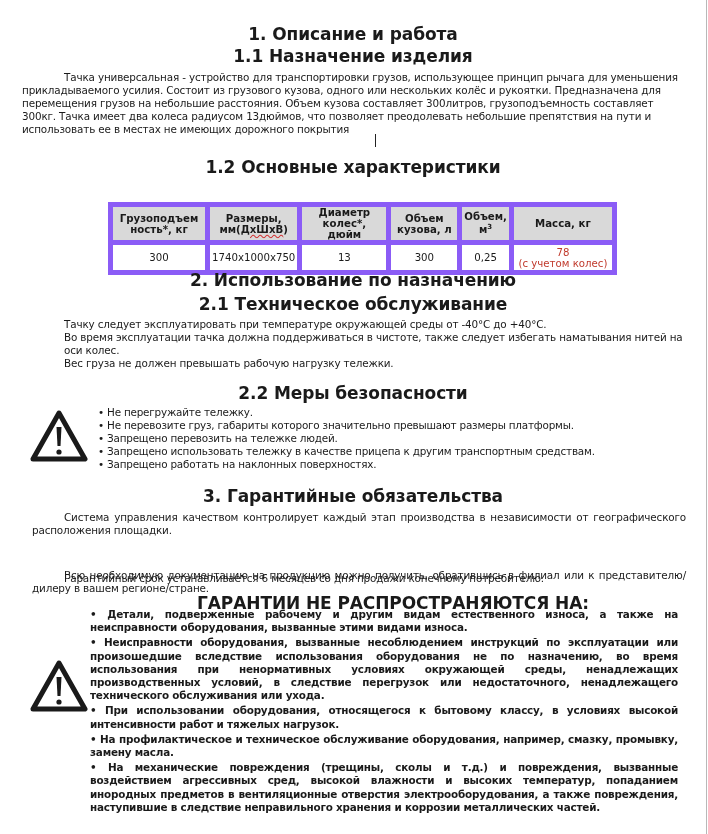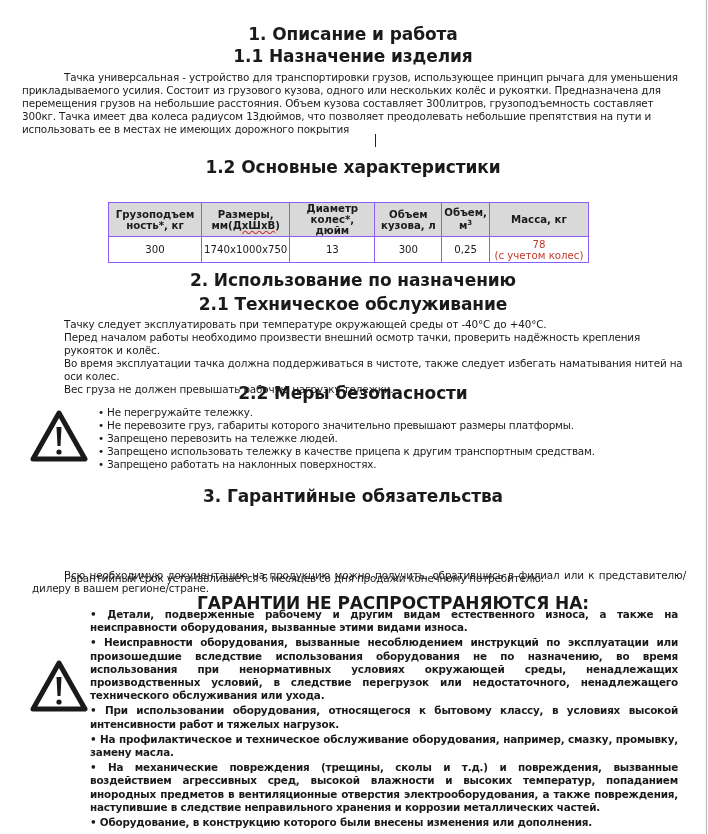--- a/index.html
+++ b/index.html
@@ -5,21 +5,21 @@
   html, body { margin: 0; padding: 0; background: #ffffff; }
   body { width: 708px; height: 834px; position: relative; overflow: hidden;
          font-family: "DejaVu Sans", sans-serif; color: #1a1a1a; font-size: 10.4px; }
   .page { position: absolute; left: 0; top: 0; width: 706px; height: 834px; background: #fff; }
   .right-edge { position: absolute; left: 706px; top: 0; width: 1px; height: 834px; background: #b8b8b8; }
   .h { position: absolute; left: 0; width: 706px; text-align: center; font-weight: bold; font-size: 17px; letter-spacing: -0.1px; }
   .p { position: absolute; left: 64px; width: 622px; line-height: 13px; letter-spacing: -0.15px; }
   .just { text-align: justify; }
   .cursor { position: absolute; left: 375px; top: 134px; width: 1px; height: 13px; background: #222; }
   table.spec { position: absolute; left: 108px; top: 202px; border-collapse: collapse; font-size: 10.2px; }
-  table.spec th, table.spec td { border: 1px solid #8b5cf6; text-align: center; padding: 0 2px; }
+  table.spec th, table.spec td { border: 5px solid #8b5cf6; text-align: center; padding: 0 2px; }
   table.spec th { background: #d9d9d9; font-weight: bold; height: 28px; line-height: 11px; }
   table.spec td { height: 25px; line-height: 11px; }
   .red { color: #c0392b; margin-left: 43px; }
   .squig { text-decoration: underline wavy #d03030; }
   .warn { position: absolute; width: 58px; height: 52px; }
   .bul { position: absolute; left: 98px; line-height: 13px; letter-spacing: -0.2px; }
   .gl { position: absolute; left: 90px; width: 588px; line-height: 13.2px; letter-spacing: -0.2px; text-align: justify; font-weight: bold; }
   .gl div { margin-bottom: 2px; }
 </style>
 </head>
@@ -55,21 +55,20 @@
       <td class="red"><span>78</span><br><span>(с учетом колес)</span></td>
     </tr>
   </tbody>
     </table>
 
   <div class="h" style="top:270px">2. Использование по назначению</div>
   <div class="h" style="top:294px">2.1 Техническое обслуживание</div>
 
   <div class="p" style="top:318px">
     <div>Тачку следует эксплуатировать при температуре окружающей среды от -40°С до +40°С.</div>
-    <div>Перед началом работы необходимо произвести внешний осмотр тачки, проверить надёжность крепления рукояток и колёс.</div>
     <div>Во время эксплуатации тачка должна поддерживаться в чистоте, также следует избегать наматывания нитей на оси колес.</div>
     <div>Вес груза не должен превышать рабочую нагрузку тележки.</div>
   </div>
 
   <div class="h" style="top:383px">2.2 Меры безопасности</div>
 
   <svg class="warn" style="left:30px; top:410px" viewBox="0 0 58 52">
     <path d="M29 3 L55 49 L3 49 Z" fill="none" stroke="#1a1a1a" stroke-width="5" stroke-linejoin="round"></path>
     <path d="M26.5 17 L31.5 17 L30.5 36 L27.5 36 Z" fill="#1a1a1a"></path>
     <circle cx="29" cy="42" r="2.6" fill="#1a1a1a"></circle>
@@ -78,33 +77,33 @@
   <div class="bul" style="top:406px">
     <div>• Не перегружайте тележку.</div>
     <div>• Не перевозите груз, габариты которого значительно превышают размеры платформы.</div>
     <div>• Запрещено перевозить на тележке людей.</div>
     <div>• Запрещено использовать тележку в качестве прицепа к другим транспортным средствам.</div>
     <div>• Запрещено работать на наклонных поверхностях.</div>
   </div>
 
   <div class="h" style="top:486px">3. Гарантийные обязательства</div>
 
+  <div class="p just" style="top:511px; left:32px; width:654px; text-indent:32px;">Система управления качеством контролирует каждый этап производства в независимости от географического расположения площадки.</div>
   <div class="p just" style="top:537px; left:32px; width:654px; text-indent:32px;margin-top:32px;">Всю необходимую документацию на продукцию можно получить, обратившись в филиал или к представителю/дилеру в вашем регионе/стране.</div>
   <div class="p" style="top:572px">Гарантийный срок устанавливается 6 месяцев со дня продажи конечному потребителю.</div>
 
   <div class="h" style="top:593px; left:40px">ГАРАНТИИ НЕ РАСПРОСТРАНЯЮТСЯ НА:</div>
 
   <svg class="warn" style="left:30px; top:660px" viewBox="0 0 58 52">
     <path d="M29 3 L55 49 L3 49 Z" fill="none" stroke="#1a1a1a" stroke-width="5" stroke-linejoin="round"></path>
     <path d="M26.5 17 L31.5 17 L30.5 36 L27.5 36 Z" fill="#1a1a1a"></path>
     <circle cx="29" cy="42" r="2.6" fill="#1a1a1a"></circle>
   </svg>
 
   <div class="gl" style="top:608px">
     <div>• Детали, подверженные рабочему и другим видам естественного износа, а также на неисправности оборудования, вызванные этими видами износа.</div>
     <div>• Неисправности оборудования, вызванные несоблюдением инструкций по эксплуатации или произошедшие вследствие использования оборудования не по назначению, во время использования при ненормативных условиях окружающей среды, ненадлежащих производственных условий, в следствие перегрузок или недостаточного, ненадлежащего технического обслуживания или ухода.</div>
     <div>• При использовании оборудования, относящегося к бытовому классу, в условиях высокой интенсивности работ и тяжелых нагрузок.</div>
     <div>• На профилактическое и техническое обслуживание оборудования, например, смазку, промывку, замену масла.</div>
     <div>• На механические повреждения (трещины, сколы и т.д.) и повреждения, вызванные воздействием агрессивных сред, высокой влажности и высоких температур, попаданием инородных предметов в вентиляционные отверстия электрооборудования, а также повреждения, наступившие в следствие неправильного хранения и коррозии металлических частей.</div>
-    <div>• Оборудование, в конструкцию которого были внесены изменения или дополнения.</div>
   </div>
 </div>
 <div class="right-edge"></div>
 
 </body></html>

